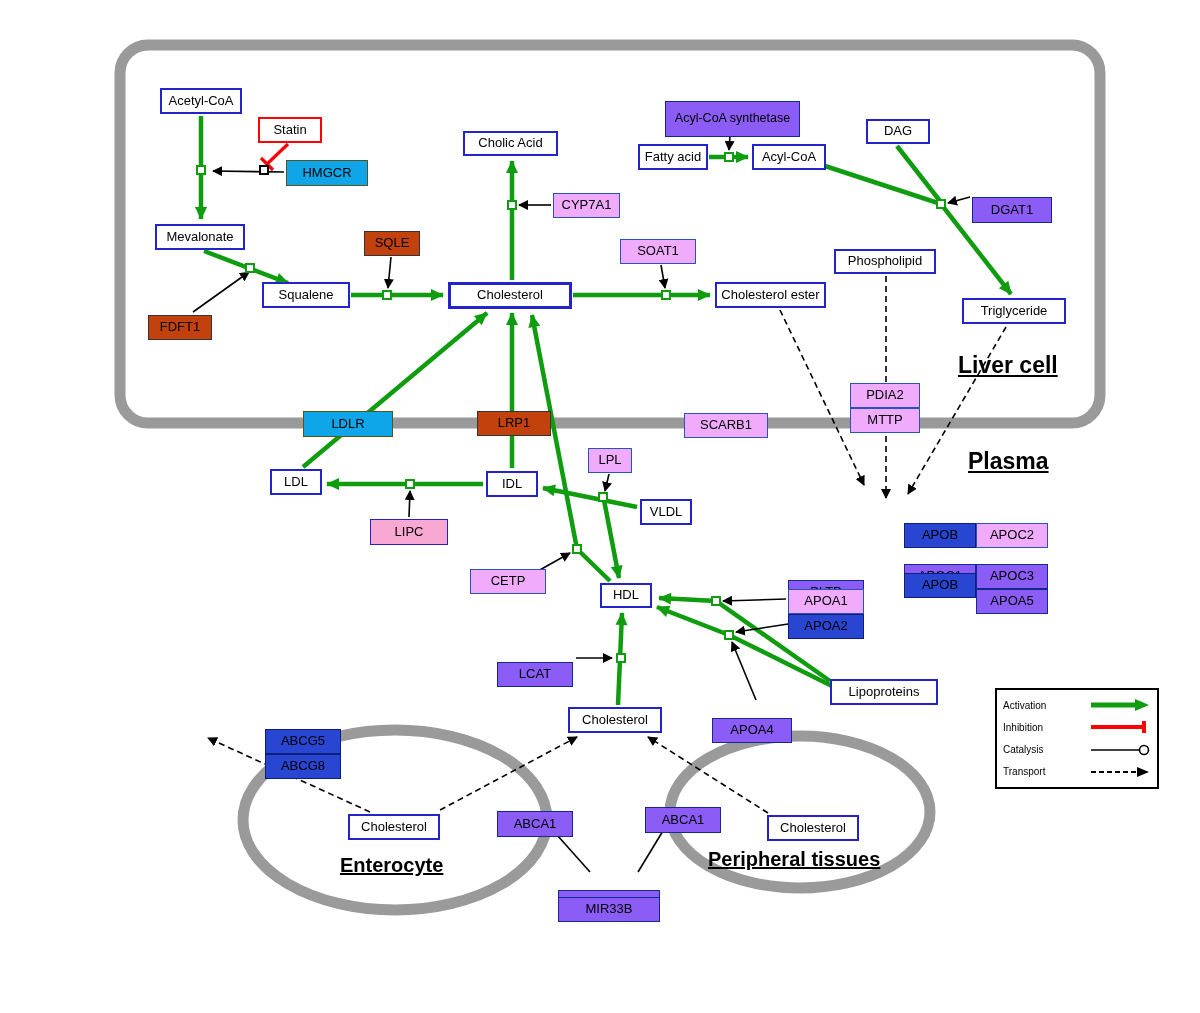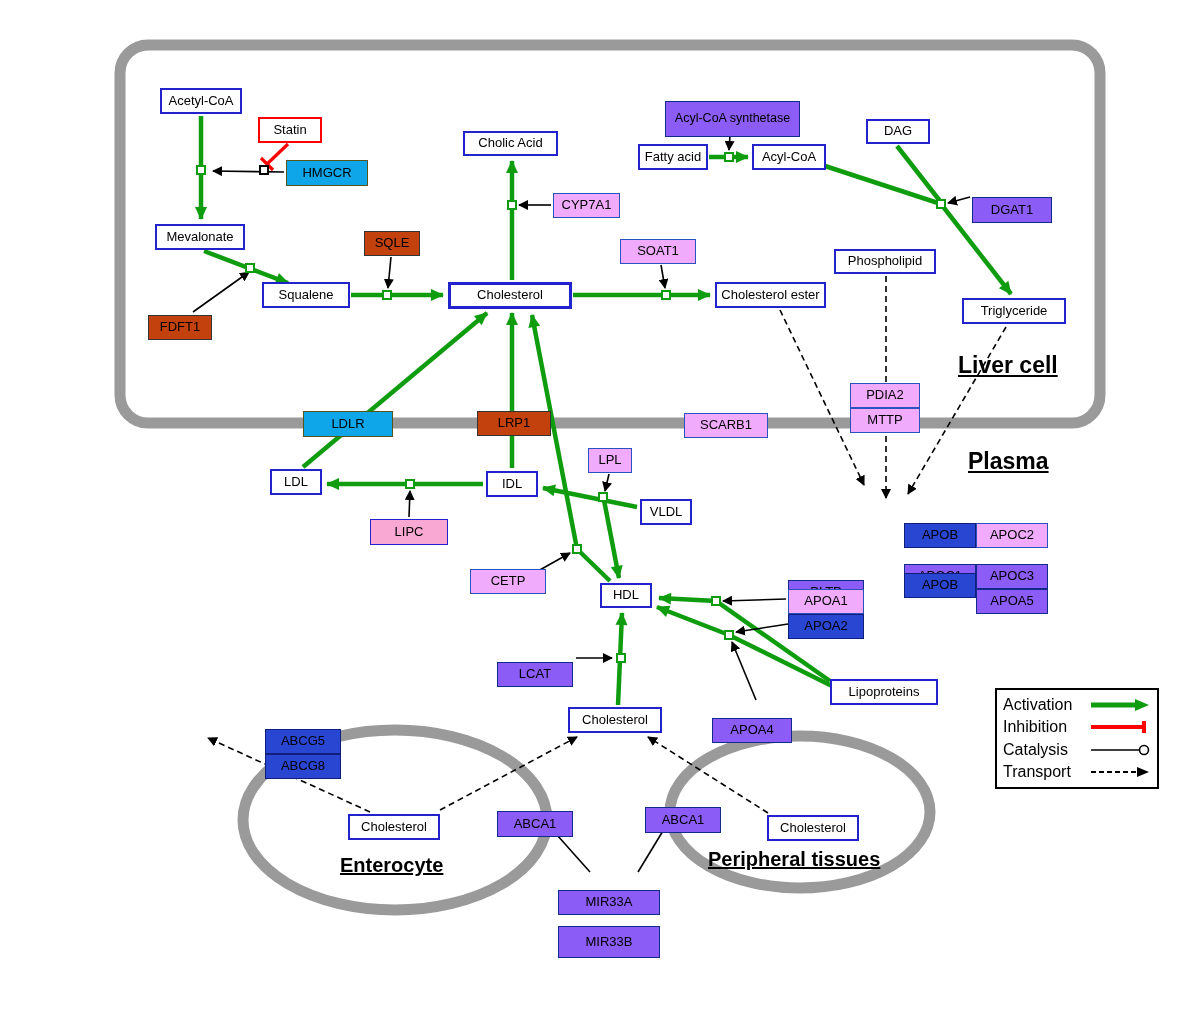--- a/index.html
+++ b/index.html
@@ -18,21 +18,21 @@
   .lblue{background:#f0abfc;border:1.4px solid #2a52be;}
   .mblue{background:#8b5cf6;border:1.4px solid #122a8c;margin-top:16px;}
   .dblue{background:#2946d2;border:1.4px solid #0d1f7a;}
   .comp-label{position:absolute;font-weight:bold;color:#000000;z-index:6;text-decoration:underline;}
   .big-label{font-size:23px;}
   .small-label{font-size:20px;}
   #legend{position:absolute;left:995px;top:688px;width:164px;height:101px;background:#fff;
           border:2px solid #000;box-sizing:border-box;z-index:7;padding:5px 6px;
           display:flex;flex-direction:column;justify-content:space-between;}
   .legend-row{display:flex;align-items:center;justify-content:space-between;height:20px;}
-  .legend-row span{font-size:16px;color:#000;}
+  .legend-row span{font-size:10px;color:#000;}
 </style>
 </head>
 <body>
 
 <div id="canvas">
 
   <svg id="edges" width="1200" height="1013">
     <defs>
       <marker id="mg" markerUnits="userSpaceOnUse" markerWidth="16" markerHeight="14" refX="13" refY="7" orient="auto">
         <path d="M1,1 L14,7 L1,13 z" fill="#0f9d0f"></path>
@@ -164,21 +164,21 @@
   <div class="node dblue" style="left:904px;top:573px;width:72px;height:25px">APOB</div>
   <div class="node mblue" style="left:976px;top:573px;width:72px;height:25px">APOA5</div>
   <div class="node met" style="left:568px;top:707px;width:94px;height:26px">Cholesterol</div>
   <div class="node dblue" style="left:265px;top:729px;width:76px;height:25px">ABCG5</div>
   <div class="node dblue" style="left:265px;top:754px;width:76px;height:25px">ABCG8</div>
   <div class="node met" style="left:348px;top:814px;width:92px;height:26px">Cholesterol</div>
   <div class="node mblue" style="left:497px;top:795px;width:76px;height:26px">ABCA1</div>
   <div class="node mblue" style="left:645px;top:791px;width:76px;height:26px">ABCA1</div>
   <div class="node met" style="left:767px;top:815px;width:92px;height:26px">Cholesterol</div>
   <div class="node mblue" style="left:558px;top:874px;width:102px;height:25px">MIR33A</div>
-  <div class="node mblue" style="left:558px;top:910px;width:102px;height:32px">MIR33B</div>
+  <div class="node mblue" style="left:558px;top:881px;width:102px;height:25px">MIR33B</div>
 
   <div class="comp-label big-label" style="left:958px;top:352px">Liver cell</div>
   <div class="comp-label big-label" style="left:968px;top:448px">Plasma</div>
   <div class="comp-label small-label" style="left:340px;top:854px">Enterocyte</div>
   <div class="comp-label small-label" style="left:708px;top:848px">Peripheral tissues</div>
 
   <div id="legend">
     <div class="legend-row">
       <span>Activation</span>
       <svg width="62" height="14">

